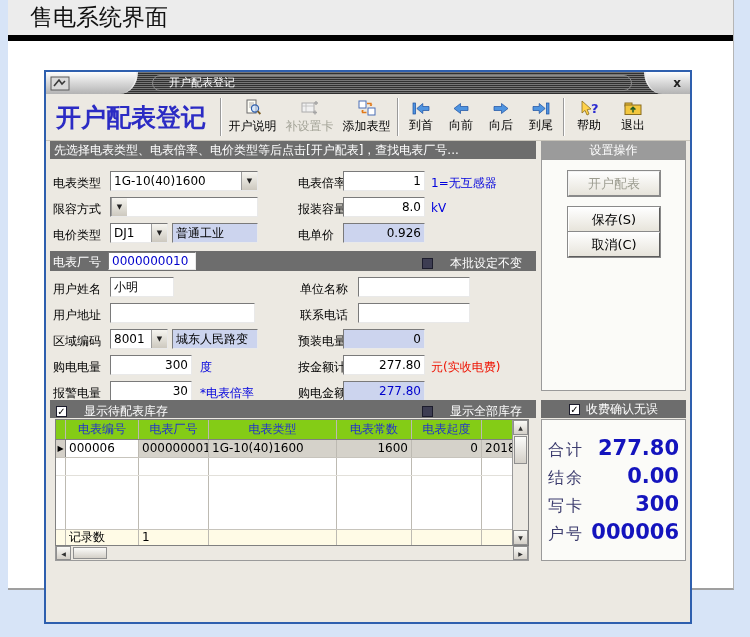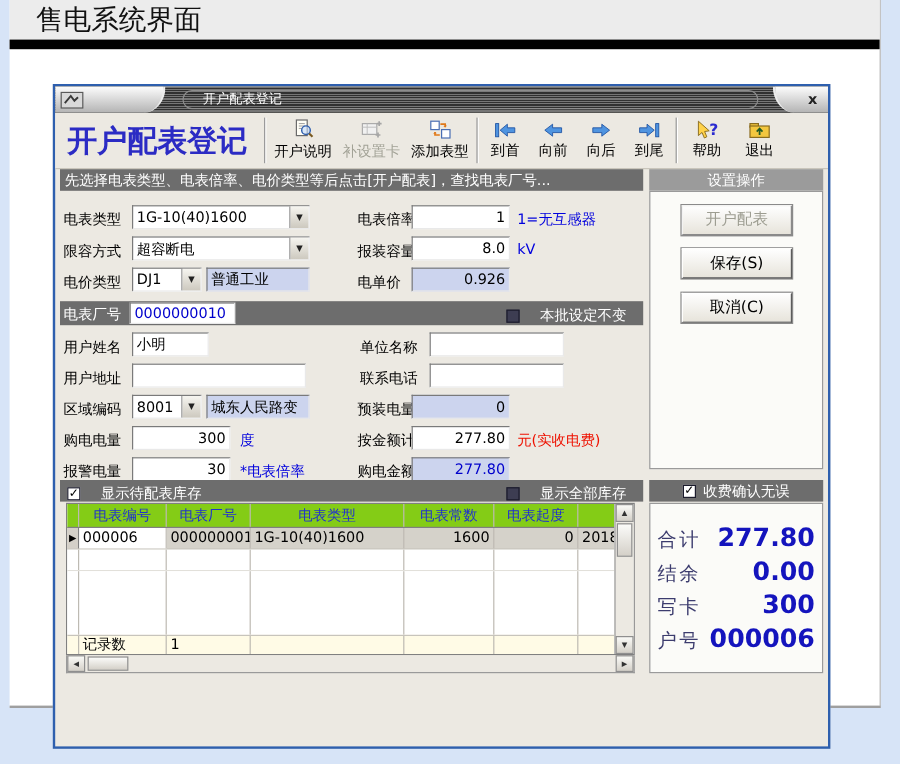--- a/index.html
+++ b/index.html
@@ -8,21 +8,21 @@
     position: relative; overflow: hidden;
     background: #d7e4f7;
     font-family: "DejaVu Sans", "Liberation Sans", sans-serif;
     font-size: 12px; color: #000;
   }
   .card {
     position: absolute; left: 8px; top: 0; width: 726px; height: 590px;
     background: #fff; border-right: 1px solid #b5b5b5; border-bottom: 2px solid #9f9f9f;
   }
   .card-header {
-    height: 41px; background: #ececec; border-bottom: 8px solid #000000;
+    height: 41px; background: #ececec; border-bottom: 6px solid #000000;
     display: flex; align-items: center; padding-left: 22px;
     font-size: 23px; color: #111;
   }
   
   .dialog {
     position: absolute; left: 36px; top: 70px; width: 648px; height: 554px;
     border: 2px solid #2e5fae; background: #ece9e2;
   }
   .titlebar {
     position: relative; height: 22px;
@@ -286,21 +286,20 @@
             <span class="combo-btn">▼</span>
           </div>
           <span class="lab2">电表倍率</span>
           <input class="tf num" style="left: 293px; width: 82px;" value="1">
           <span class="note-blue" style="left:381px">1=无互感器</span>
         </div>
 
         <div class="frow" style="top:56px">
           <span class="lab">限容方式</span>
           <div class="combo" style="left:60px;width:148px">
-            <span class="combo-text">超容断电</span>
             <span class="combo-btn">▼</span>
           </div>
           <span class="lab2">报装容量</span>
           <input class="tf num" style="left: 293px; width: 82px;" value="8.0">
           <span class="note-blue" style="left:381px">kV</span>
         </div>
 
         <div class="frow" style="top:82px">
           <span class="lab">电价类型</span>
           <div class="combo" style="left:60px;width:58px">
@@ -437,21 +436,21 @@
           <span class="sbtn">▶</span>
         </div>
       </div>
 
       <div class="sidep">
         <div class="side-head">设置操作</div>
 
         <div class="panel btn-panel">
           <div class="btn3d disabled" style="top:11px">开户配表</div>
           <div class="btn3d" style="top:47px">保存(S)</div>
-          <div class="btn3d" style="top:84px">取消(C)</div>
+          <div class="btn3d" style="top:72px">取消(C)</div>
         </div>
 
         <div class="confirm-bar darkbar">
           <span class="cb checked">✓</span>
           <span>收费确认无误</span>
         </div>
 
         <div class="panel sum-panel">
           <div class="sum-row">
             <span class="sum-label">合计</span>

